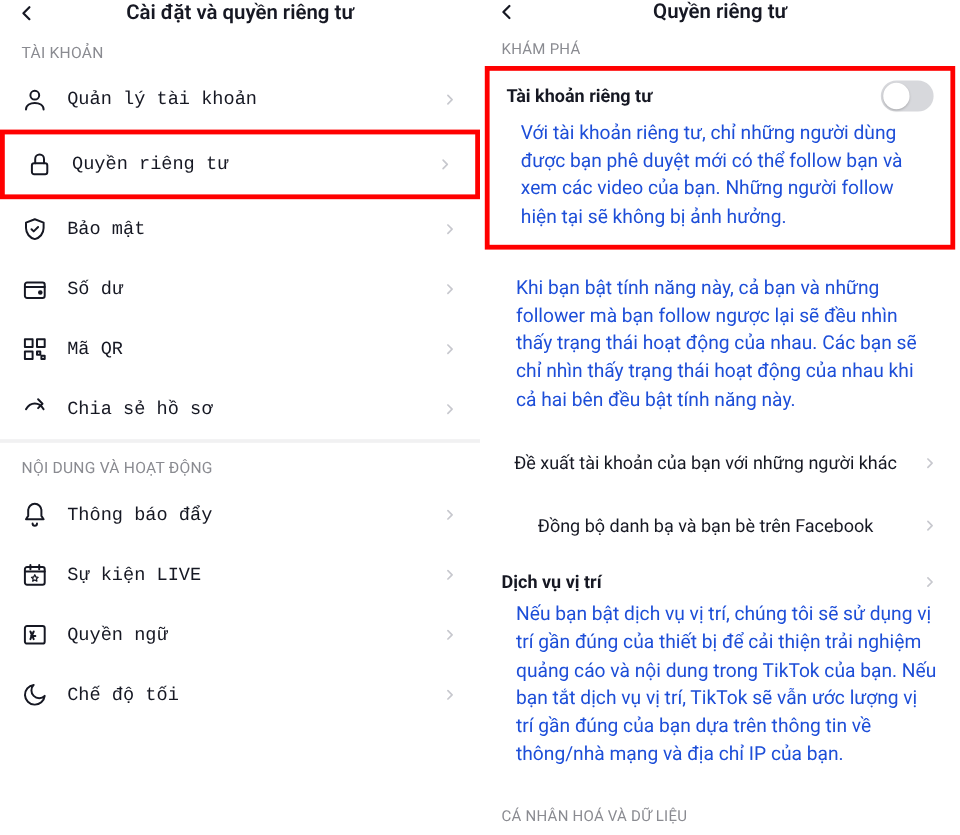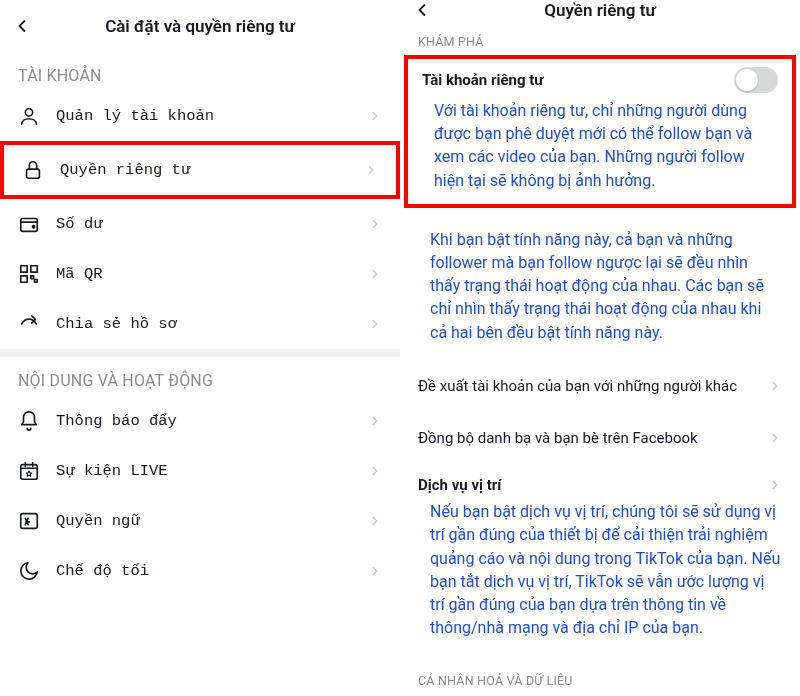--- a/index.html
+++ b/index.html
@@ -37,21 +37,21 @@
     align-items: center;
     justify-content: center;
     cursor: pointer;
   }
   .header-title {
     font-size: 17px;
     font-weight: 600;
   }
   .section-label {
     color: #8a8b91;
-    font-size: 16px;
+    font-size: 13px;
     padding: 14px 18px 6px 18px;
     letter-spacing: 0.2px;
   }
   .row {
     display: flex;
     align-items: center;
     padding: 14px 18px;
     cursor: pointer;
     font-family: Liberation Mono, monospace;
   }
@@ -123,20 +123,21 @@
   .thin-sep {
     height: 1px;
     background: #f1f1f2;
     margin: 0 18px;
   }
   .simple-row {
     display: flex;
     align-items: center;
     padding: 16px 18px;
     cursor: pointer;
+    text-align: center;
   }
   .simple-row .label {
     flex: 1;
     font-size: 15px;
     color: #161823;
     line-height: 1.35;
     padding-right: 10px;
   }
   .simple-row .chev { color: #c7c8ce; }
   .section-label.right {
@@ -189,20 +190,34 @@
         </svg>
     </span>
     <span class="label">Quyền riêng tư</span>
     <span class="chev">
       <svg width="14" height="14" viewBox="0 0 24 24" fill="none" stroke="#c7c8ce" stroke-width="2.4" stroke-linecap="round" stroke-linejoin="round">
           <polyline points="9 18 15 12 9 6"></polyline>
         </svg>
     </span>
   </div>
 
+  <div class="row">
+    <span class="icon">
+      <svg width="22" height="22" viewBox="0 0 24 24" fill="none" stroke="#161823" stroke-width="1.8" stroke-linecap="round" stroke-linejoin="round">
+          <path d="M12 3l8 3v5c0 5-3.5 9-8 10-4.5-1-8-5-8-10V6l8-3z"></path>
+          <polyline points="9 12 11 14 15 10"></polyline>
+        </svg>
+    </span>
+    <span class="label">Bảo mật</span>
+    <span class="chev">
+      <svg width="14" height="14" viewBox="0 0 24 24" fill="none" stroke="#c7c8ce" stroke-width="2.4" stroke-linecap="round" stroke-linejoin="round">
+          <polyline points="9 18 15 12 9 6"></polyline>
+        </svg>
+    </span>
+  </div>
 
   <div class="row">
     <span class="icon">
       <svg width="22" height="22" viewBox="0 0 24 24" fill="none" stroke="#161823" stroke-width="1.8" stroke-linecap="round" stroke-linejoin="round">
           <rect x="3" y="6" width="18" height="14" rx="2"></rect>
           <path d="M3 10h18"></path>
           <circle cx="17" cy="15" r="1.2" fill="#161823"></circle>
         </svg>
     </span>
     <span class="label">Số dư</span>

